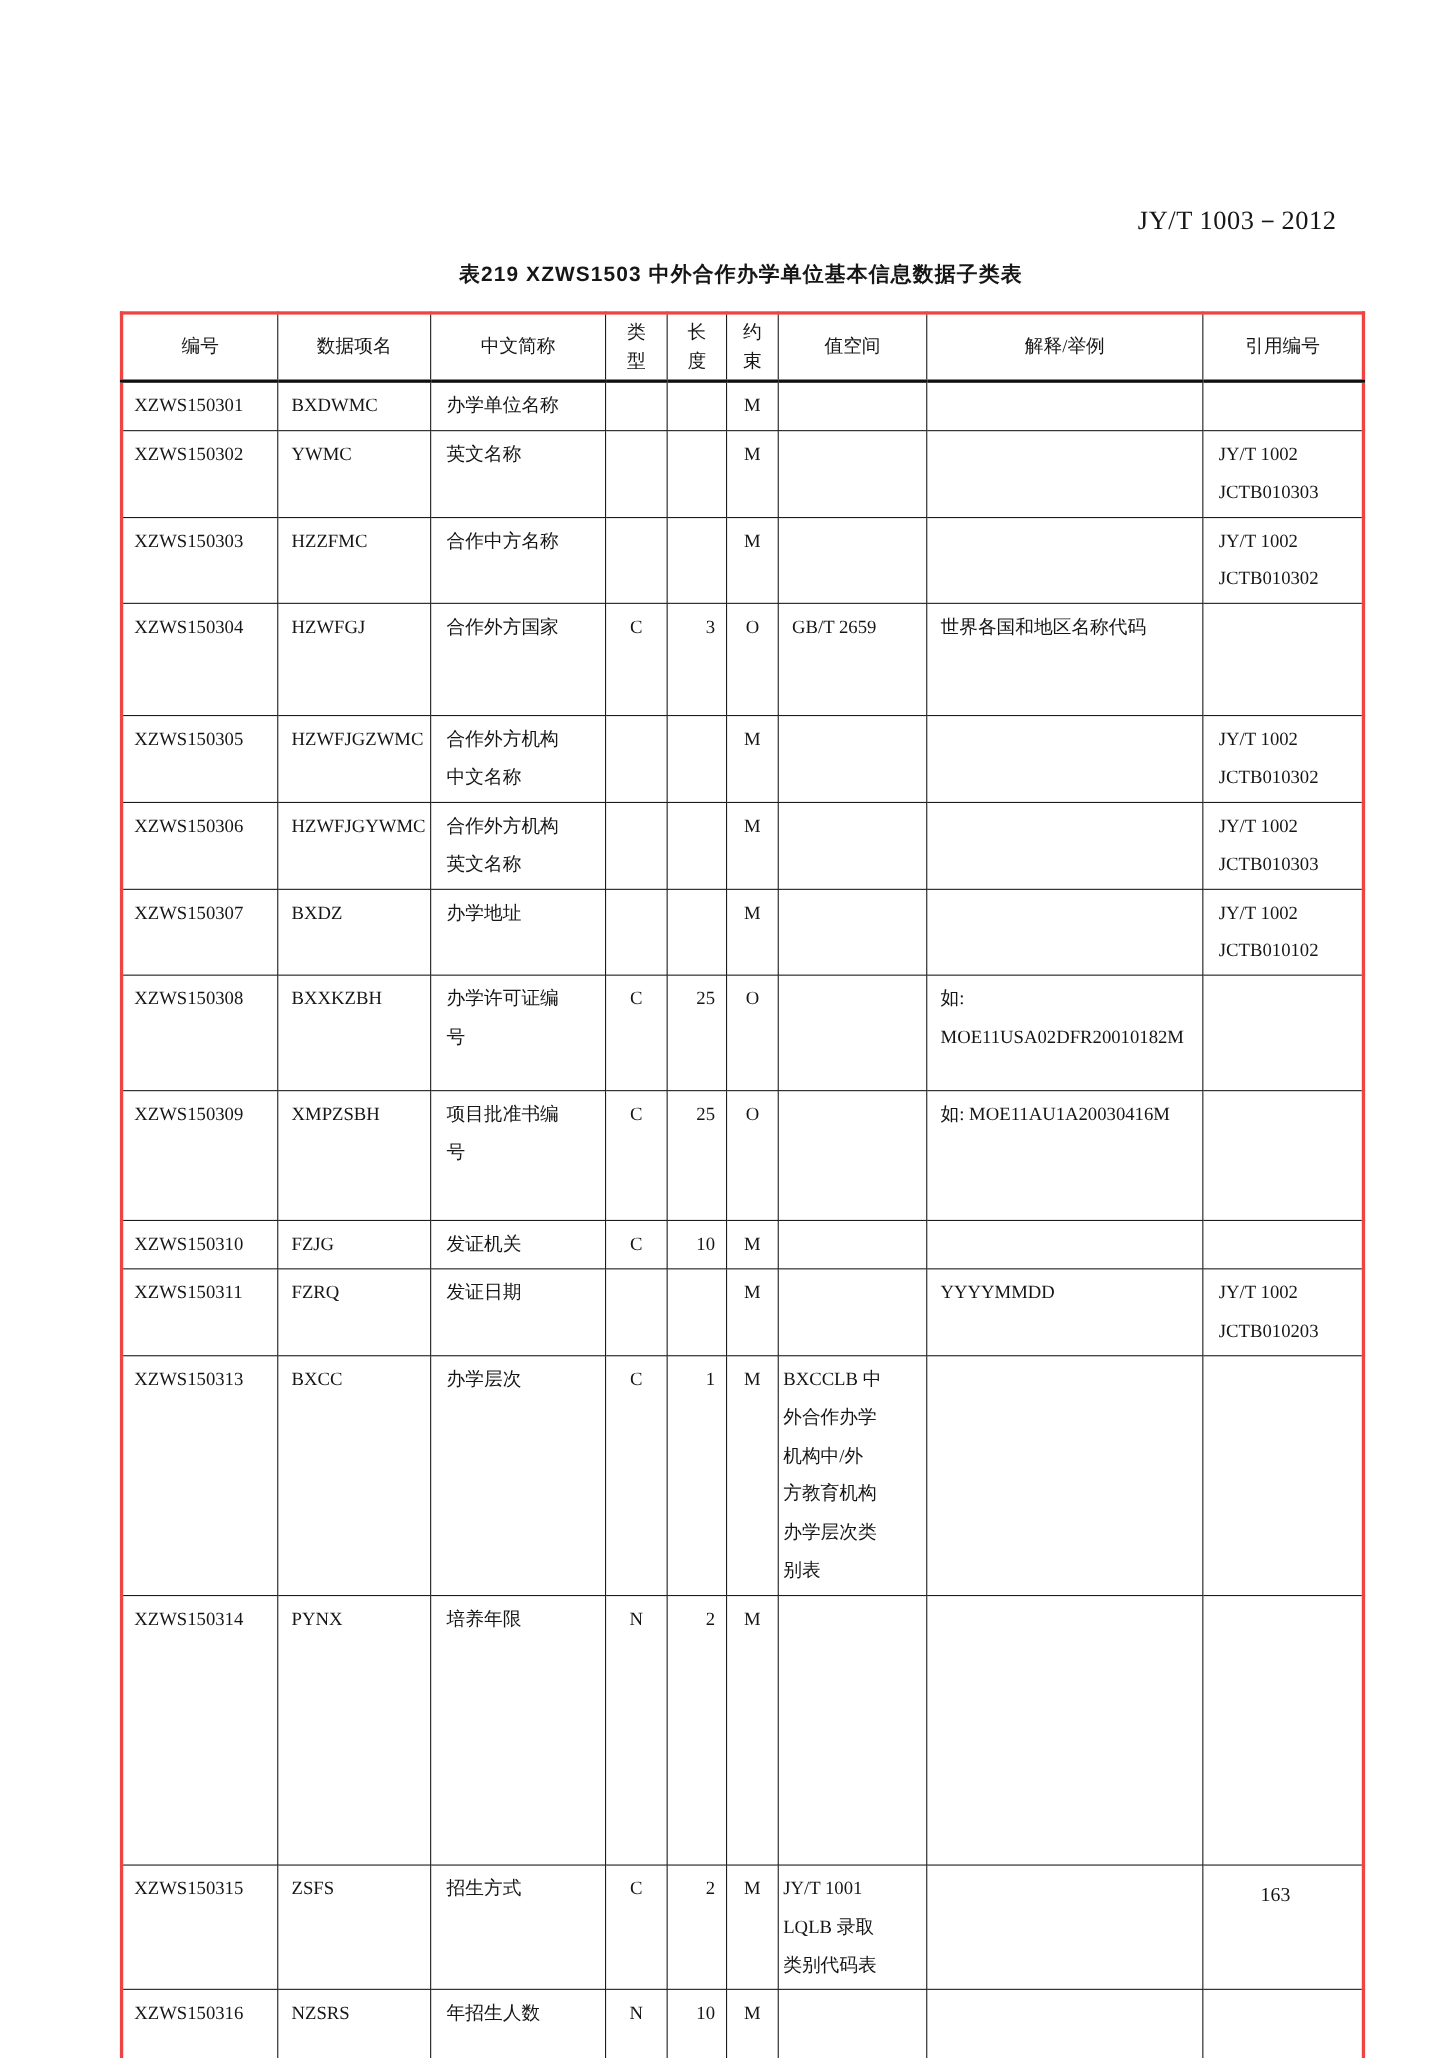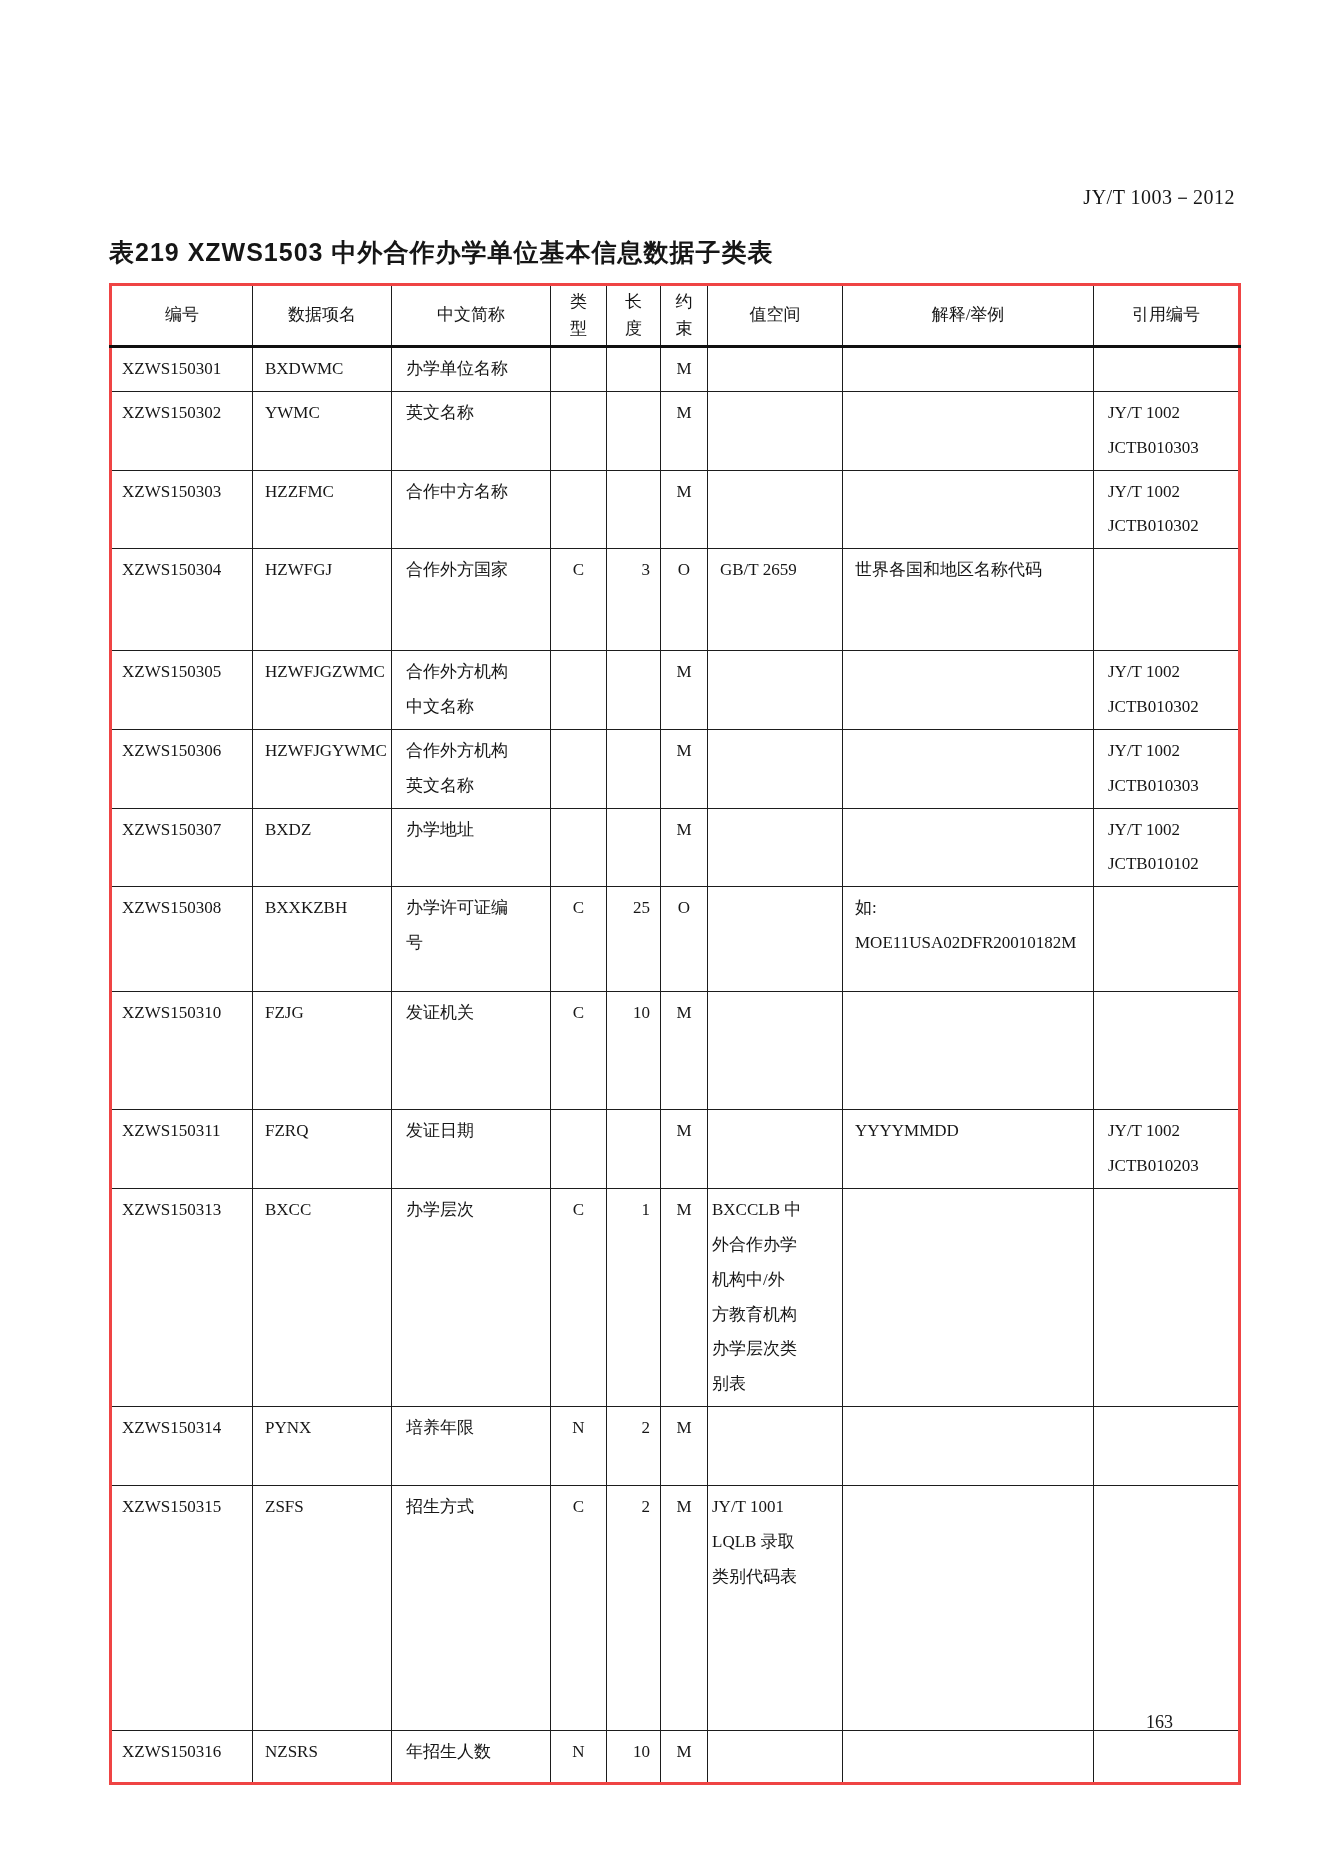--- a/index.html
+++ b/index.html
@@ -11,33 +11,34 @@
     width: 1323px;
     height: 1871px;
     position: relative;
     font-family: "Liberation Serif", "DejaVu Serif", serif;
     color: #161616;
     overflow: hidden;
   }
   .doc-ref {
     position: absolute;
     top: 184px;
-    right: 88px;
-    font-size: 20px;
+    right: 108px;
+    font-size: 24px;
     letter-spacing: 0.5px;
     white-space: nowrap;
   }
   .caption {
     position: absolute;
     top: 236px;
     left: 109px;
     width: 1129px;
+    text-align: center;
     font-family: "Liberation Sans", "DejaVu Sans", sans-serif;
     font-weight: bold;
-    font-size: 25px;
+    font-size: 19px;
     letter-spacing: 1px;
   }
   table.data-table {
     position: absolute;
     top: 283px;
     left: 109px;
     width: 1129px;
     border-collapse: collapse;
     table-layout: fixed;
     border: 3px solid #ef4444;
@@ -223,20 +224,32 @@
 号</td>
         <td class="c3">C</td>
         <td class="c4">25</td>
         <td class="c5">O</td>
         <td class="c6"></td>
         <td class="c7">如:
 MOE11USA02DFR20010182M</td>
         <td class="c8"></td>
       </tr>
       <tr>
+        <td class="c0">XZWS150309</td>
+        <td class="c1">XMPZSBH</td>
+        <td class="c2">项目批准书编
+号</td>
+        <td class="c3">C</td>
+        <td class="c4">25</td>
+        <td class="c5">O</td>
+        <td class="c6"></td>
+        <td class="c7">如: MOE11AU1A20030416M</td>
+        <td class="c8"></td>
+      </tr>
+      <tr>
         <td class="c0">XZWS150310</td>
         <td class="c1">FZJG</td>
         <td class="c2">发证机关</td>
         <td class="c3">C</td>
         <td class="c4">10</td>
         <td class="c5">M</td>
         <td class="c6"></td>
         <td class="c7"></td>
         <td class="c8"></td>
       </tr>

